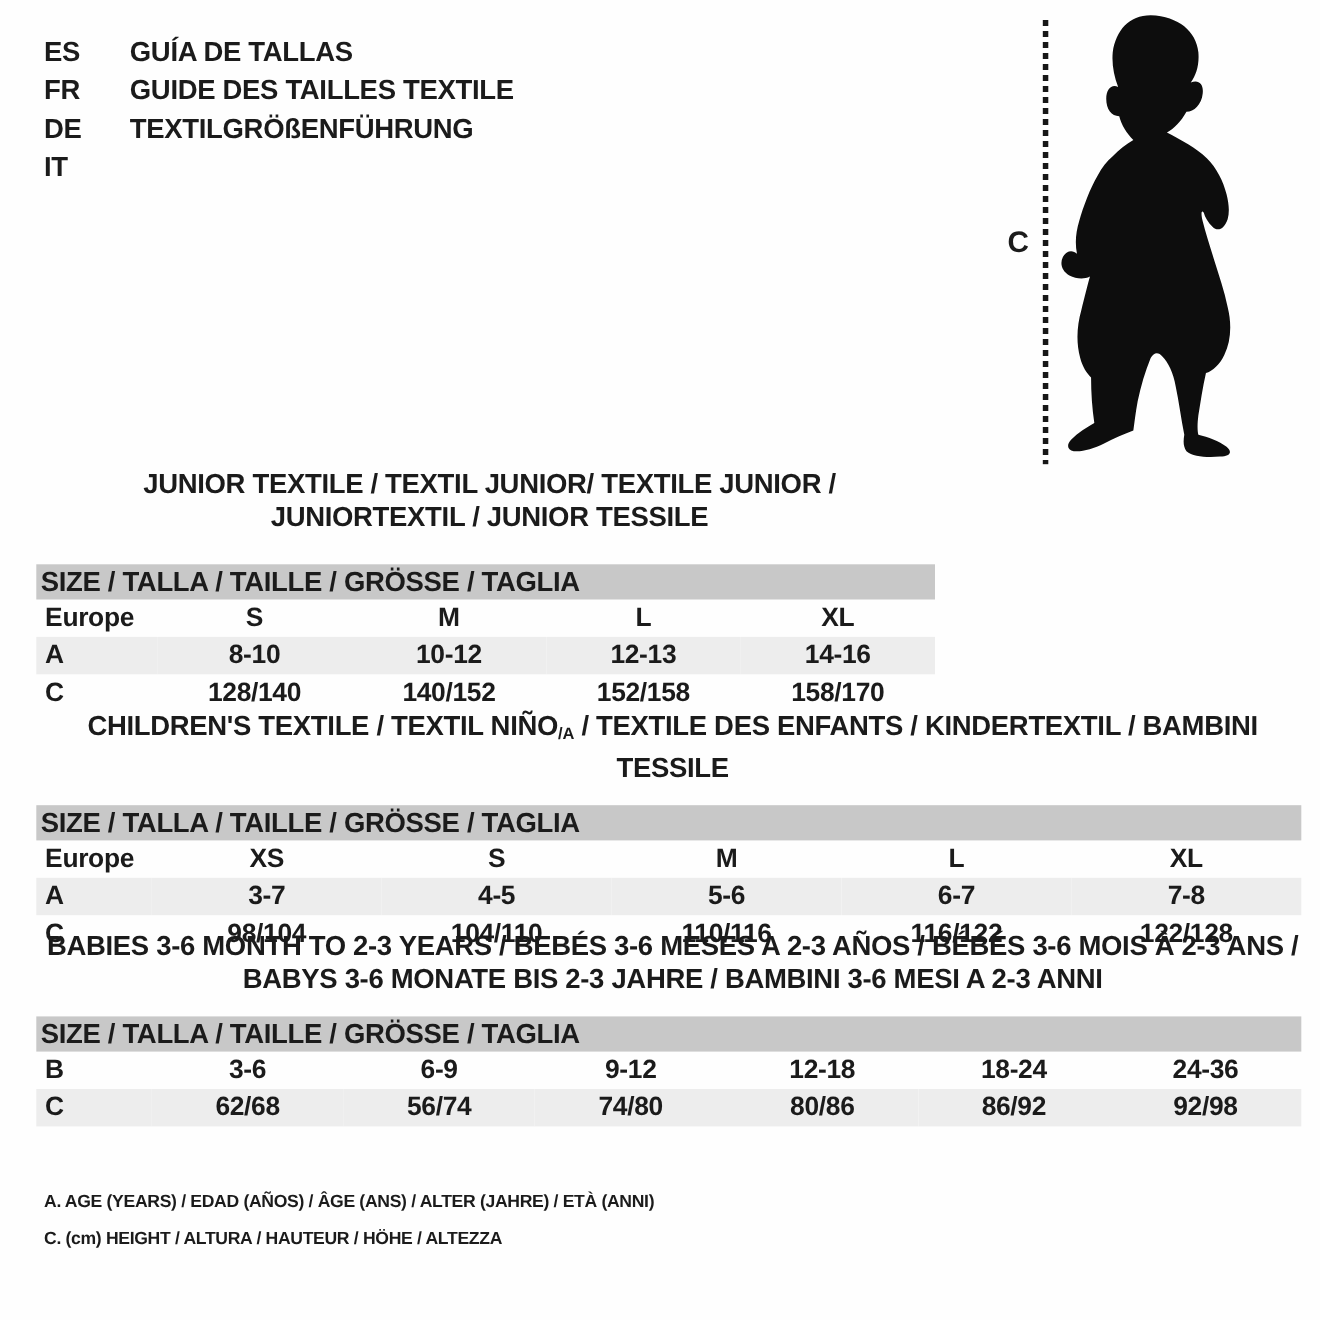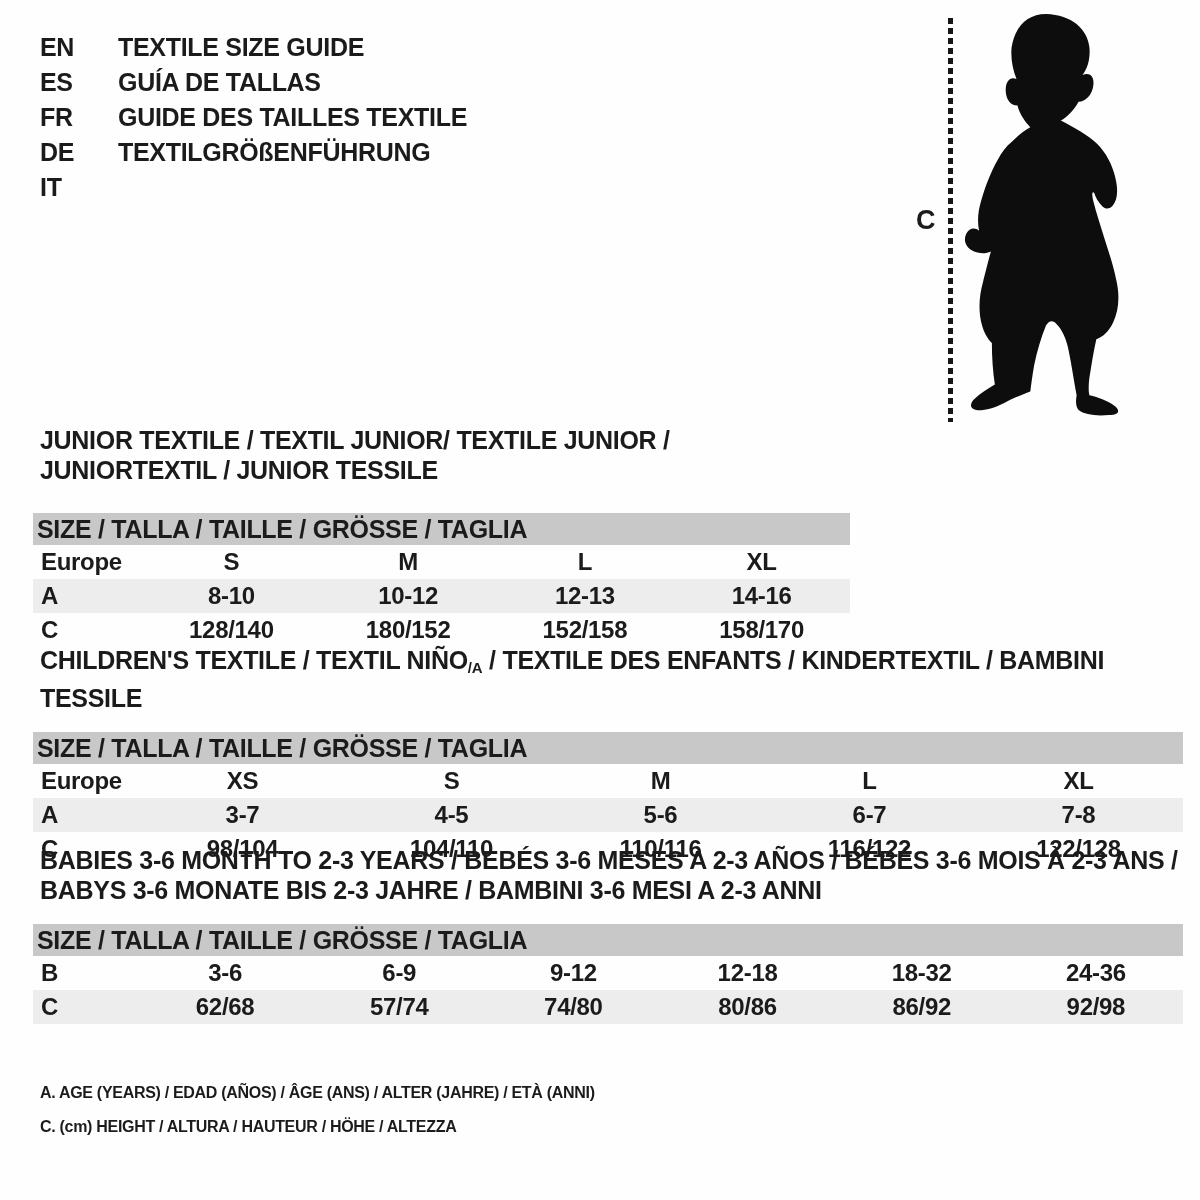--- a/index.html
+++ b/index.html
@@ -20,21 +20,21 @@
   
   .figure{position:absolute;left:905px;top:8px;width:292px;height:414px;}
   .figure-c{position:absolute;left:11px;top:197px;font-size:27px;}
   .dashes{
     position:absolute;left:43px;top:10px;width:5px;height:404px;
     background:repeating-linear-gradient(to bottom,#161616 0 6px,transparent 6px 10px);
   }
   .toddler{position:absolute;left:58px;top:4px;width:176px;height:406px;}
   
   .sec{position:absolute;left:33px;}
-  .sec h2{margin:0 0 0 7px;font-size:25px;line-height:30px;font-weight:bold;}
+  .sec h2{margin:0 0 0 7px;font-size:25px;line-height:30px;font-weight:bold;text-align:center;}
   .sec h2 .sub{font-size:15px;vertical-align:-4px;letter-spacing:-0.2px;}
   .sec-junior{top:425px;width:817px;}
   .sec-junior table{margin-top:28px;}
   .sec-children{top:645px;width:1150px;}
   .sec-children table{margin-top:19px;}
   .sec-babies{top:845px;width:1150px;}
   .sec-babies table{margin-top:19px;}
   table{border-collapse:collapse;width:100%;table-layout:fixed;}
   th{
     background:var(--table-header-bg);font-size:25px;font-weight:bold;
@@ -47,24 +47,20 @@
   .sec-children col.c-label{width:105px;}
   .sec-babies col.c-label{width:105px;}
   
   .footnotes{position:absolute;left:40px;top:1076px;}
   .footnotes p{margin:0;font-size:16px;line-height:34px;}
 </style>
 </head>
 <body>
 
 <div class="langs">
-  <div class="lang-row">
-    <span class="lang-code">EN</span>
-    <span class="lang-title">TEXTILE SIZE GUIDE</span>
-  </div>
   <div class="lang-row">
     <span class="lang-code">ES</span>
     <span class="lang-title">GUÍA DE TALLAS</span>
   </div>
   <div class="lang-row">
     <span class="lang-code">FR</span>
     <span class="lang-title">GUIDE DES TAILLES TEXTILE</span>
   </div>
   <div class="lang-row">
     <span class="lang-code">DE</span>
@@ -156,21 +152,21 @@
       <tr class="alt">
         <td class="lbl">A</td>
         <td>8-10</td>
         <td>10-12</td>
         <td>12-13</td>
         <td>14-16</td>
       </tr>
       <tr>
         <td class="lbl">C</td>
         <td>128/140</td>
-        <td>180/152</td>
+        <td>140/152</td>
         <td>152/158</td>
         <td>158/170</td>
       </tr>
     </tbody>
   </table>
 </section>
 
 <section class="sec sec-children">
   <h2><span>CHILDREN'S TEXTILE / TEXTIL NIÑO</span><span class="sub">/A</span><span> / TEXTILE DES ENFANTS / KINDERTEXTIL / BAMBINI TESSILE</span></h2>
   <table>
@@ -236,27 +232,27 @@
         <th colspan="7">SIZE / TALLA / TAILLE / GRÖSSE / TAGLIA</th>
       </tr>
     </thead>
     <tbody>
       <tr>
         <td class="lbl">B</td>
         <td>3-6</td>
         <td>6-9</td>
         <td>9-12</td>
         <td>12-18</td>
-        <td>18-32</td>
+        <td>18-24</td>
         <td>24-36</td>
       </tr>
       <tr class="alt">
         <td class="lbl">C</td>
         <td>62/68</td>
-        <td>57/74</td>
+        <td>56/74</td>
         <td>74/80</td>
         <td>80/86</td>
         <td>86/92</td>
         <td>92/98</td>
       </tr>
     </tbody>
   </table>
 </section>
 
 <div class="footnotes">

